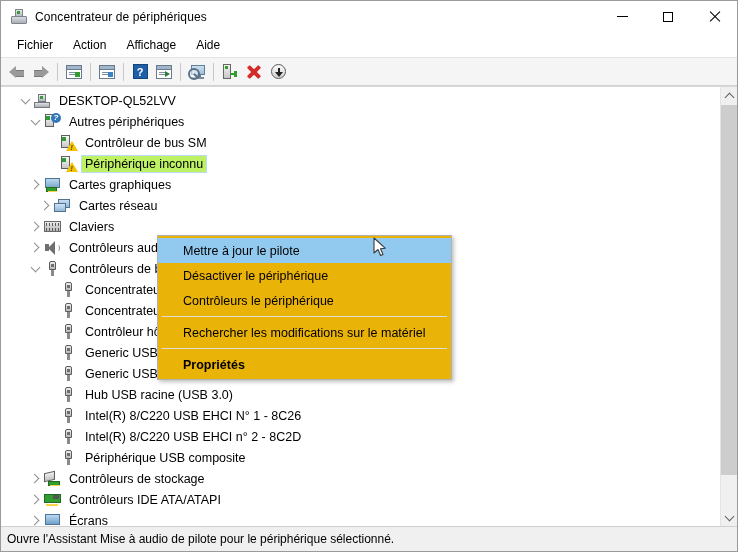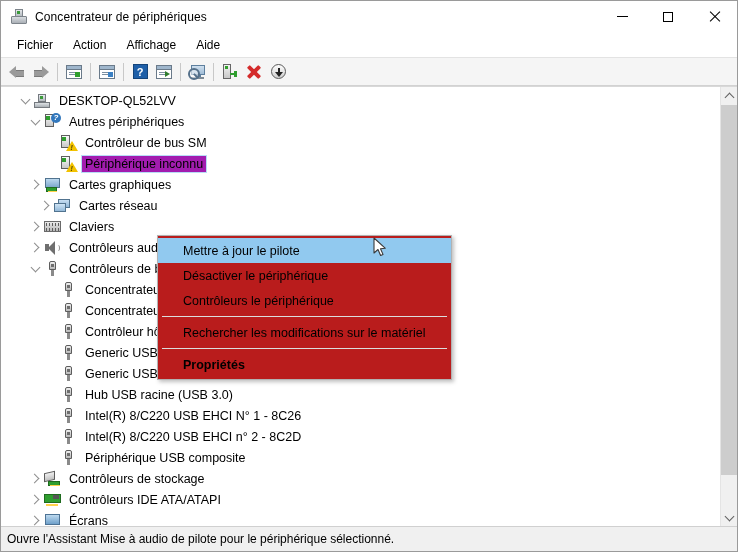--- a/index.html
+++ b/index.html
@@ -204,21 +204,21 @@
   }
   .row {
     height: 21px;
     display: flex; align-items: center;
     white-space: nowrap;
     font-size: 12.5px;
     color: #000;
     padding-left: 16px;
   }
   .row.selected .label-box {
-    background: #a21caf;
+    background: #bef264;
     outline: 1px solid #b8dcf5;
   }
   .expander {
     width: 16px; height: 16px; flex: 0 0 16px;
     display: flex; align-items: center; justify-content: center;
     position: relative;
   }
   .chev {
     width: 6px; height: 6px;
     border-right: 1.6px solid #8d8d8d;
@@ -345,21 +345,21 @@
   .sb-thumb {
     position: absolute; left: 0; width: 17px;
     background: #cdcdcd;
   }
 
   
   .ctxmenu {
     position: absolute;
     left: 156px; top: 148px;
     width: 295px;
-    background: #b91c1c;
+    background: #eab308;
     border: 1px solid #b2b2b2;
     box-sizing: border-box;
     box-shadow: 2px 2px 4px rgba(0,0,0,0.25);
     padding: 2px 0;
     z-index: 50;
   }
   .ctx-item {
     height: 25px;
     display: flex; align-items: center;
     padding-left: 25px;

